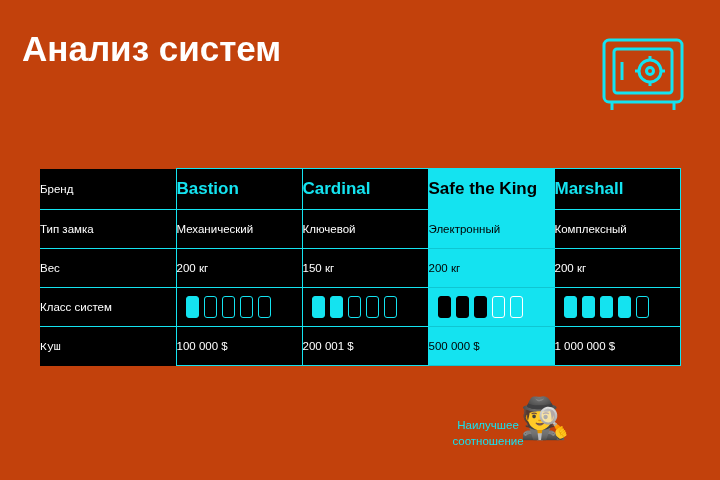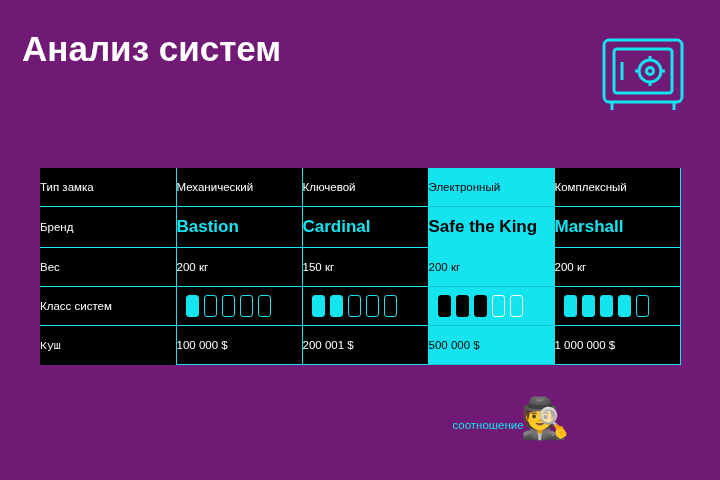--- a/index.html
+++ b/index.html
@@ -12,21 +12,21 @@
     height: 480px;
     overflow: hidden;
     font-family: "Liberation Sans", sans-serif;
     color: #ffffff;
     position: relative;
   }
   .page {
     position: relative;
     width: 720px;
     height: 480px;
-    background: #701a75;
+    background: #c2410c;
   }
   .title {
     position: absolute;
     left: 22px;
     top: 28px;
     width: 520px;
     font-size: 35px;
     font-weight: bold;
     line-height: 1.22;
     color: #ffffff;
@@ -195,36 +195,36 @@
     <colgroup>
       <col class="col-label">
       <col class="col-brand">
       <col class="col-brand">
       <col class="col-brand">
       <col class="col-brand">
     </colgroup>
     <tbody>
 
       <tr>
+        <td class="rowlabel head">Бренд</td>
+        <td class="headcell">Bastion</td>
+        <td class="headcell">Cardinal</td>
+        <td class="headcell hl">Safe the King</td>
+        <td class="headcell lastcol">Marshall</td>
+      </tr>
+
+      <tr>
         <td class="rowlabel">Тип замка</td>
         <td class="cell">Механический</td>
         <td class="cell">Ключевой</td>
         <td class="cell hl">Электронный</td>
         <td class="cell lastcol">Комплексный</td>
       </tr>
 
       <tr>
-        <td class="rowlabel head">Бренд</td>
-        <td class="headcell">Bastion</td>
-        <td class="headcell">Cardinal</td>
-        <td class="headcell hl">Safe the King</td>
-        <td class="headcell lastcol">Marshall</td>
-      </tr>
-
-      <tr>
         <td class="rowlabel">Вес</td>
         <td class="cell">200 кг</td>
         <td class="cell">150 кг</td>
         <td class="cell hl">200 кг</td>
         <td class="cell lastcol">200 кг</td>
       </tr>
 
       <tr>
         <td class="rowlabel">Класс систем</td>
         <td class="cell">
@@ -270,18 +270,19 @@
         <td class="rowlabel last">Куш</td>
         <td class="cell lastrow">100 000 $</td>
         <td class="cell lastrow">200 001 $</td>
         <td class="cell hl lastrow">500 000 $</td>
         <td class="cell lastcol lastrow">1 000 000 $</td>
       </tr>
     </tbody>
   </table>
 
   <div class="note">
+    <div>Наилучшее</div>
     <div>соотношение</div>
   </div>
 
   <div class="detective">🕵️</div>
 
 </div>
 
 </body></html>

